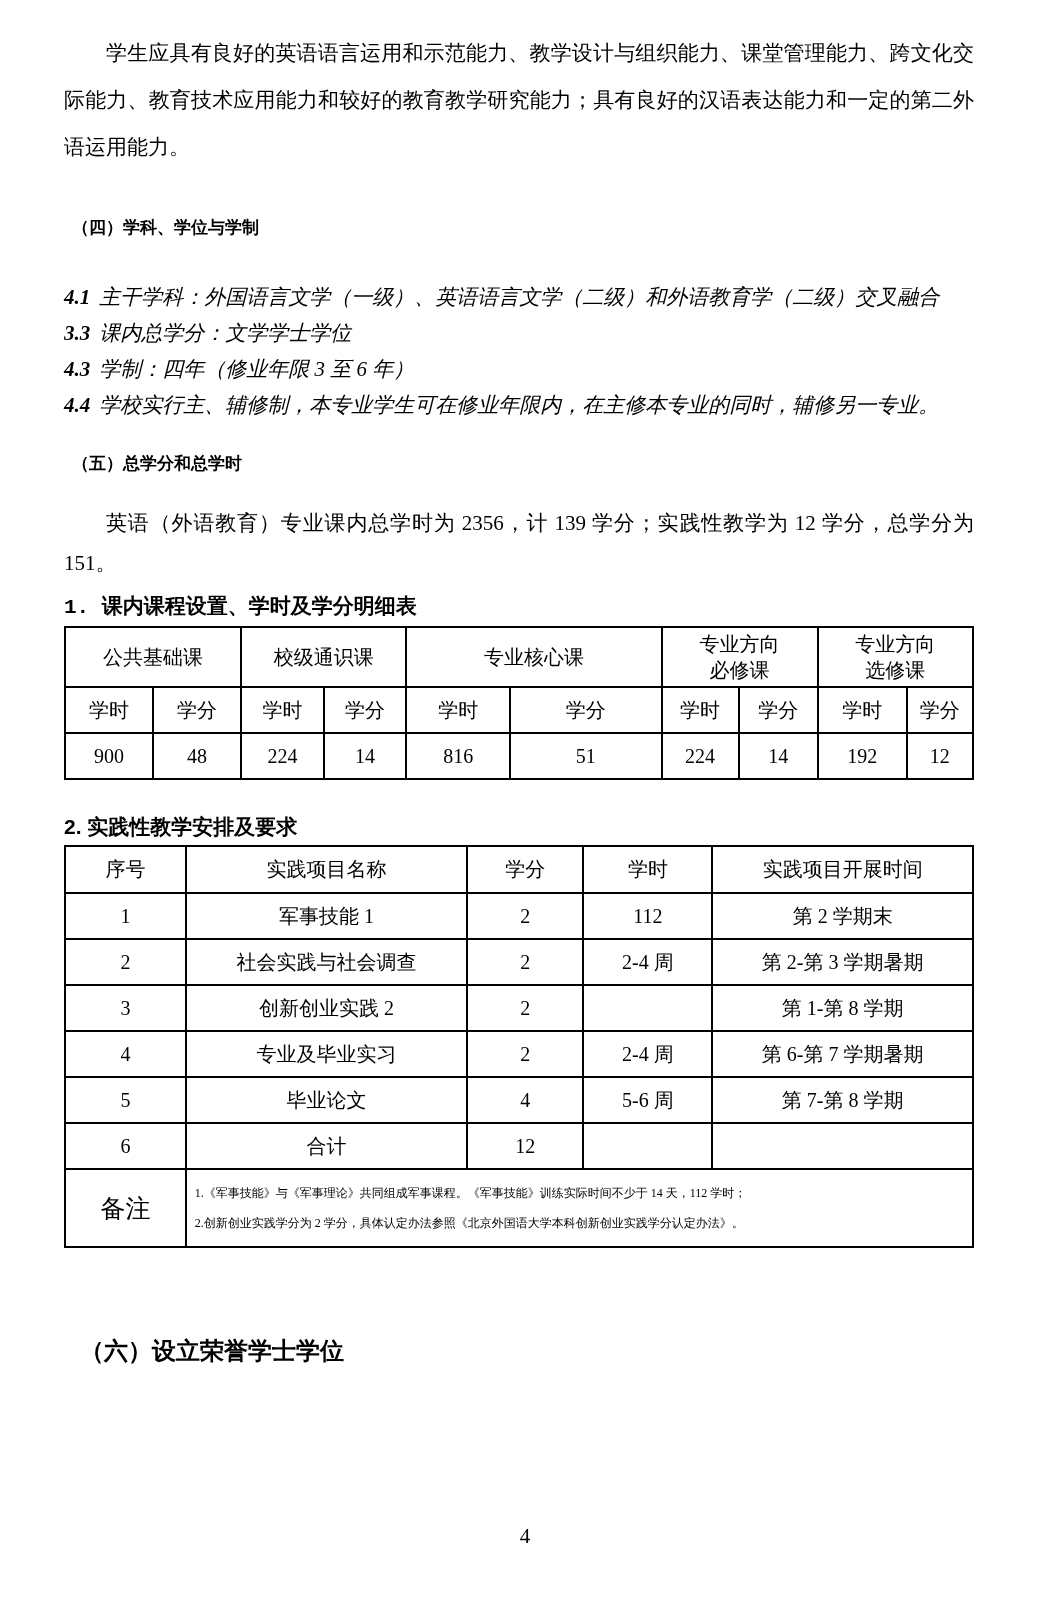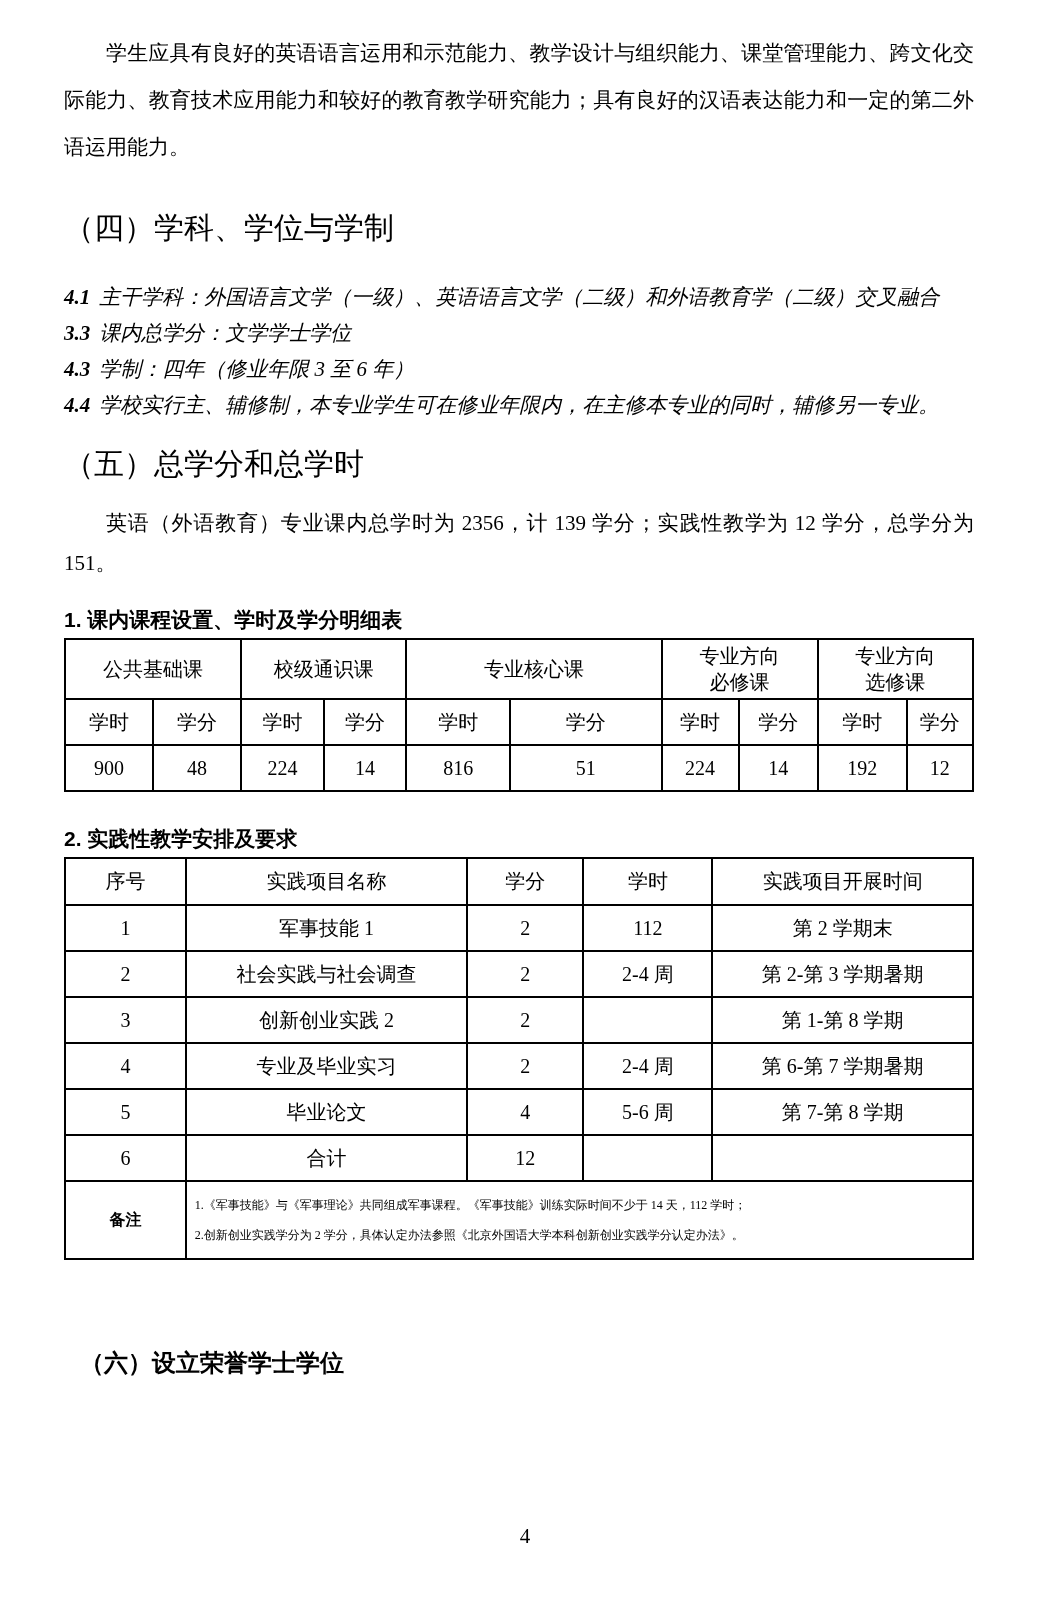--- a/index.html
+++ b/index.html
@@ -30,24 +30,24 @@
   }
   .indent { text-indent: 2em; }
   .par-med {
     font-size: 21px;
     line-height: 40px;
     text-align: justify;
     margin: 0;
   }
   .h-sans {
     font-family: "Liberation Sans", "DejaVu Sans", sans-serif;
-    font-weight: normal;
-    font-size: 30px;
+    font-weight: bold;
+    font-size: 17px;
     line-height: 30px;
-    margin: 0;
+    margin: 8px;
   }
   .h-serif {
     font-family: "Liberation Serif", "DejaVu Serif", serif;
     font-weight: bold;
     font-size: 24px;
     line-height: 30px;
     margin: 16px;
   }
   #sec4-title { margin-top: 42px; }
   .items { margin-top: 36px; font-style: italic; }
@@ -60,21 +60,21 @@
   .item .num { font-weight: bold; margin-right: 9px; }
   #sec5-title { margin-top: 26px; }
   #sec5-par { margin-top: 24px; }
   .table-caption {
     font-family: "Liberation Sans", "DejaVu Sans", sans-serif;
     font-weight: bold;
     font-size: 21px;
     line-height: 26px;
     margin: 0;
   }
-  #caption1 { margin-top: 24px; }
+  #caption1 { margin-top: 12px; font-family: Liberation Mono, monospace; }
   #caption2 { margin-top: 34px; }
   table.doc-table {
     border-collapse: collapse;
     table-layout: fixed;
     width: 100%;
     margin-top: 5px;
     font-size: 20px;
   }
   table.doc-table td {
     border: 2px solid #000;
@@ -84,22 +84,22 @@
     overflow: hidden;
   }
   .two-line { line-height: 26px; }
   #table1 tr.r1 td { height: 52px; }
   #table1 tr.r2 td { height: 54px; }
   #table1 tr.r3 td { height: 40px; }
   #table1 tr.r4 td { height: 40px; }
   #table2 tr.hdr td { height: 41px; }
   #table2 tr.data td { height: 40px; }
   #table2 td.note-label {
-    font-weight: bold;
-    font-size: 16px;
+    font-weight: normal;
+    font-size: 25px;
   }
   #table2 td.note-cell {
     text-align: left;
     padding: 8px 4px 8px 8px;
   }
   .note-line {
     font-size: 12px;
     line-height: 30px;
     text-align: justify;
   }

